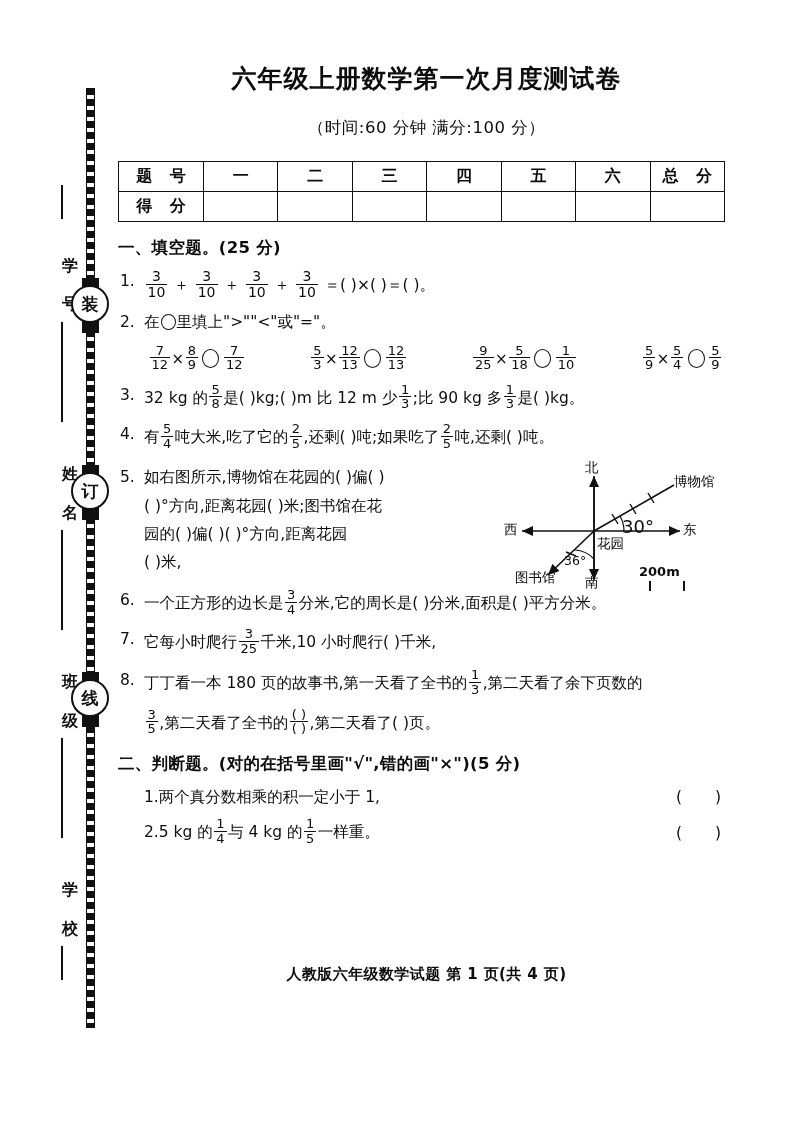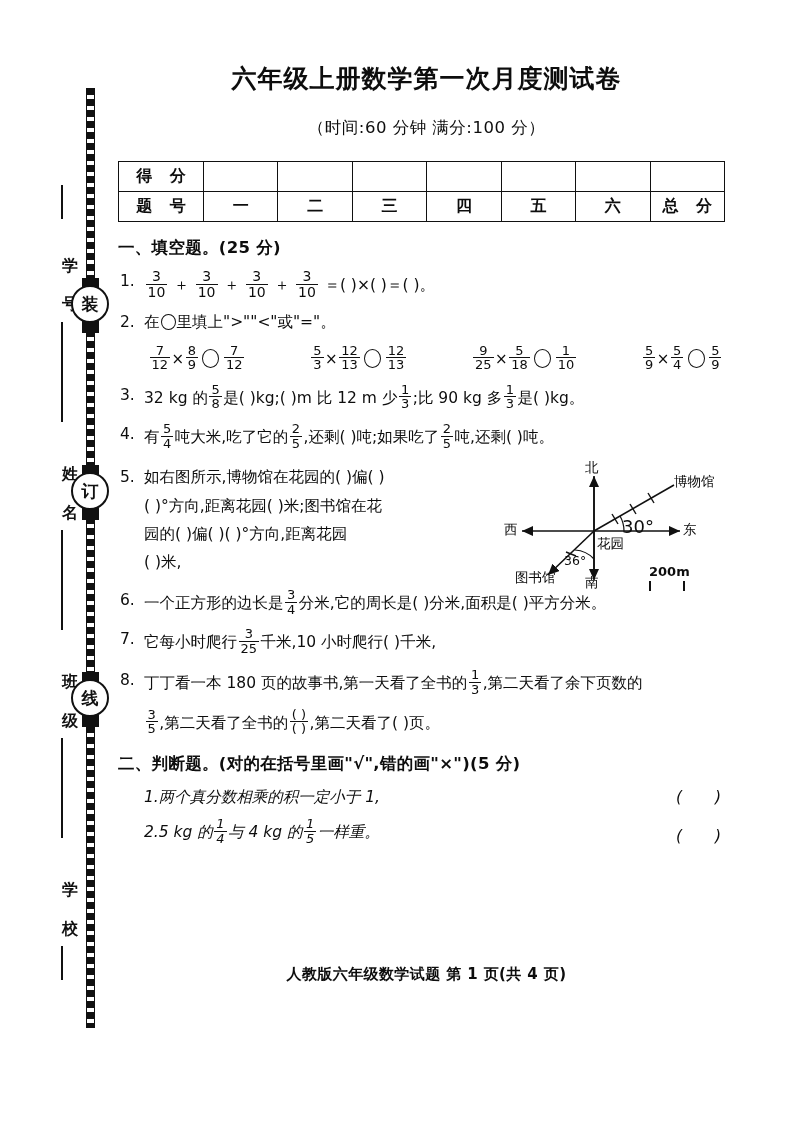--- a/index.html
+++ b/index.html
@@ -187,22 +187,21 @@
     position: absolute;
     right: -12px;
     top: -6px;
     width: 245px;
     height: 135px;
   }
 
   .tf-line {
     display: flex;
     justify-content: space-between;
-    align-items: flex-end;
-    font-style: italic;
+    align-items: center;
   }
   .tf-paren { font-size: 15.5px; letter-spacing: 14px; }
 
   .footer {
     position: absolute;
     bottom: 94px;
     left: 0;
     width: 617px;
     text-align: center;
     font-size: 15px;
@@ -240,38 +239,38 @@
 </div>
 
 <div class="page">
 
   <div class="title1">六年级上册数学第一次月度测试卷</div>
   <div class="subtitle">（时间:60 分钟    满分:100 分）</div>
 
   <table class="score">
     <tbody>
         <tr>
-      <td class="hdr">得  分</td>
-      <td></td>
-      <td></td>
-      <td></td>
-      <td></td>
-      <td></td>
-      <td></td>
-      <td></td>
-    </tr>
-    <tr>
       <td class="hdr">题  号</td>
       <td>一</td>
       <td>二</td>
       <td>三</td>
       <td>四</td>
       <td>五</td>
       <td>六</td>
       <td>总  分</td>
+    </tr>
+    <tr>
+      <td class="hdr">得  分</td>
+      <td></td>
+      <td></td>
+      <td></td>
+      <td></td>
+      <td></td>
+      <td></td>
+      <td></td>
     </tr>
   </tbody>
     </table>
 
   <div class="sec-head">一、填空题。(25 分)</div>
 
   <div class="q">
     <span class="num">1.</span>
     <span class="frac big">
       <span class="n">3</span>
@@ -422,21 +421,21 @@
       </svg>
       <div style="position:absolute;left:83px;top:-2px;font-size:13.5px">北</div>
       <div style="position:absolute;left:83px;top:113px;font-size:13.5px">南</div>
       <div style="position:absolute;left:2px;top:60px;font-size:13.5px">西</div>
       <div style="position:absolute;left:181px;top:60px;font-size:13.5px">东</div>
       <div style="position:absolute;left:95px;top:74px;font-size:13.5px">花园</div>
       <div style="position:absolute;left:172px;top:12px;font-size:13.5px;white-space:nowrap">博物馆</div>
       <div style="position:absolute;left:13px;top:108px;font-size:13.5px;white-space:nowrap">图书馆</div>
       <div style="position:absolute;left:120px;top:54px;font-size:18px">30°</div>
       <div style="position:absolute;left:62px;top:92px;font-size:12.5px">36°</div>
-      <div style="position:absolute;left:147px;top:103px;font-size:13px;font-weight:bold">200m</div>
+      <div style="position:absolute;left:137px;top:103px;font-size:13px;font-weight:bold">200m</div>
     </div>
   </div>
 
   <div class="q" style="margin-top:18px">
     <span class="num">6.</span>
     <span>一个正方形的边长是</span><span class="frac">
         <span class="n">3</span>
         <span class="d">4</span>
       </span><span>分米,它的周长是(      )分米,面积是(      )平方分米。</span>
   </div>

